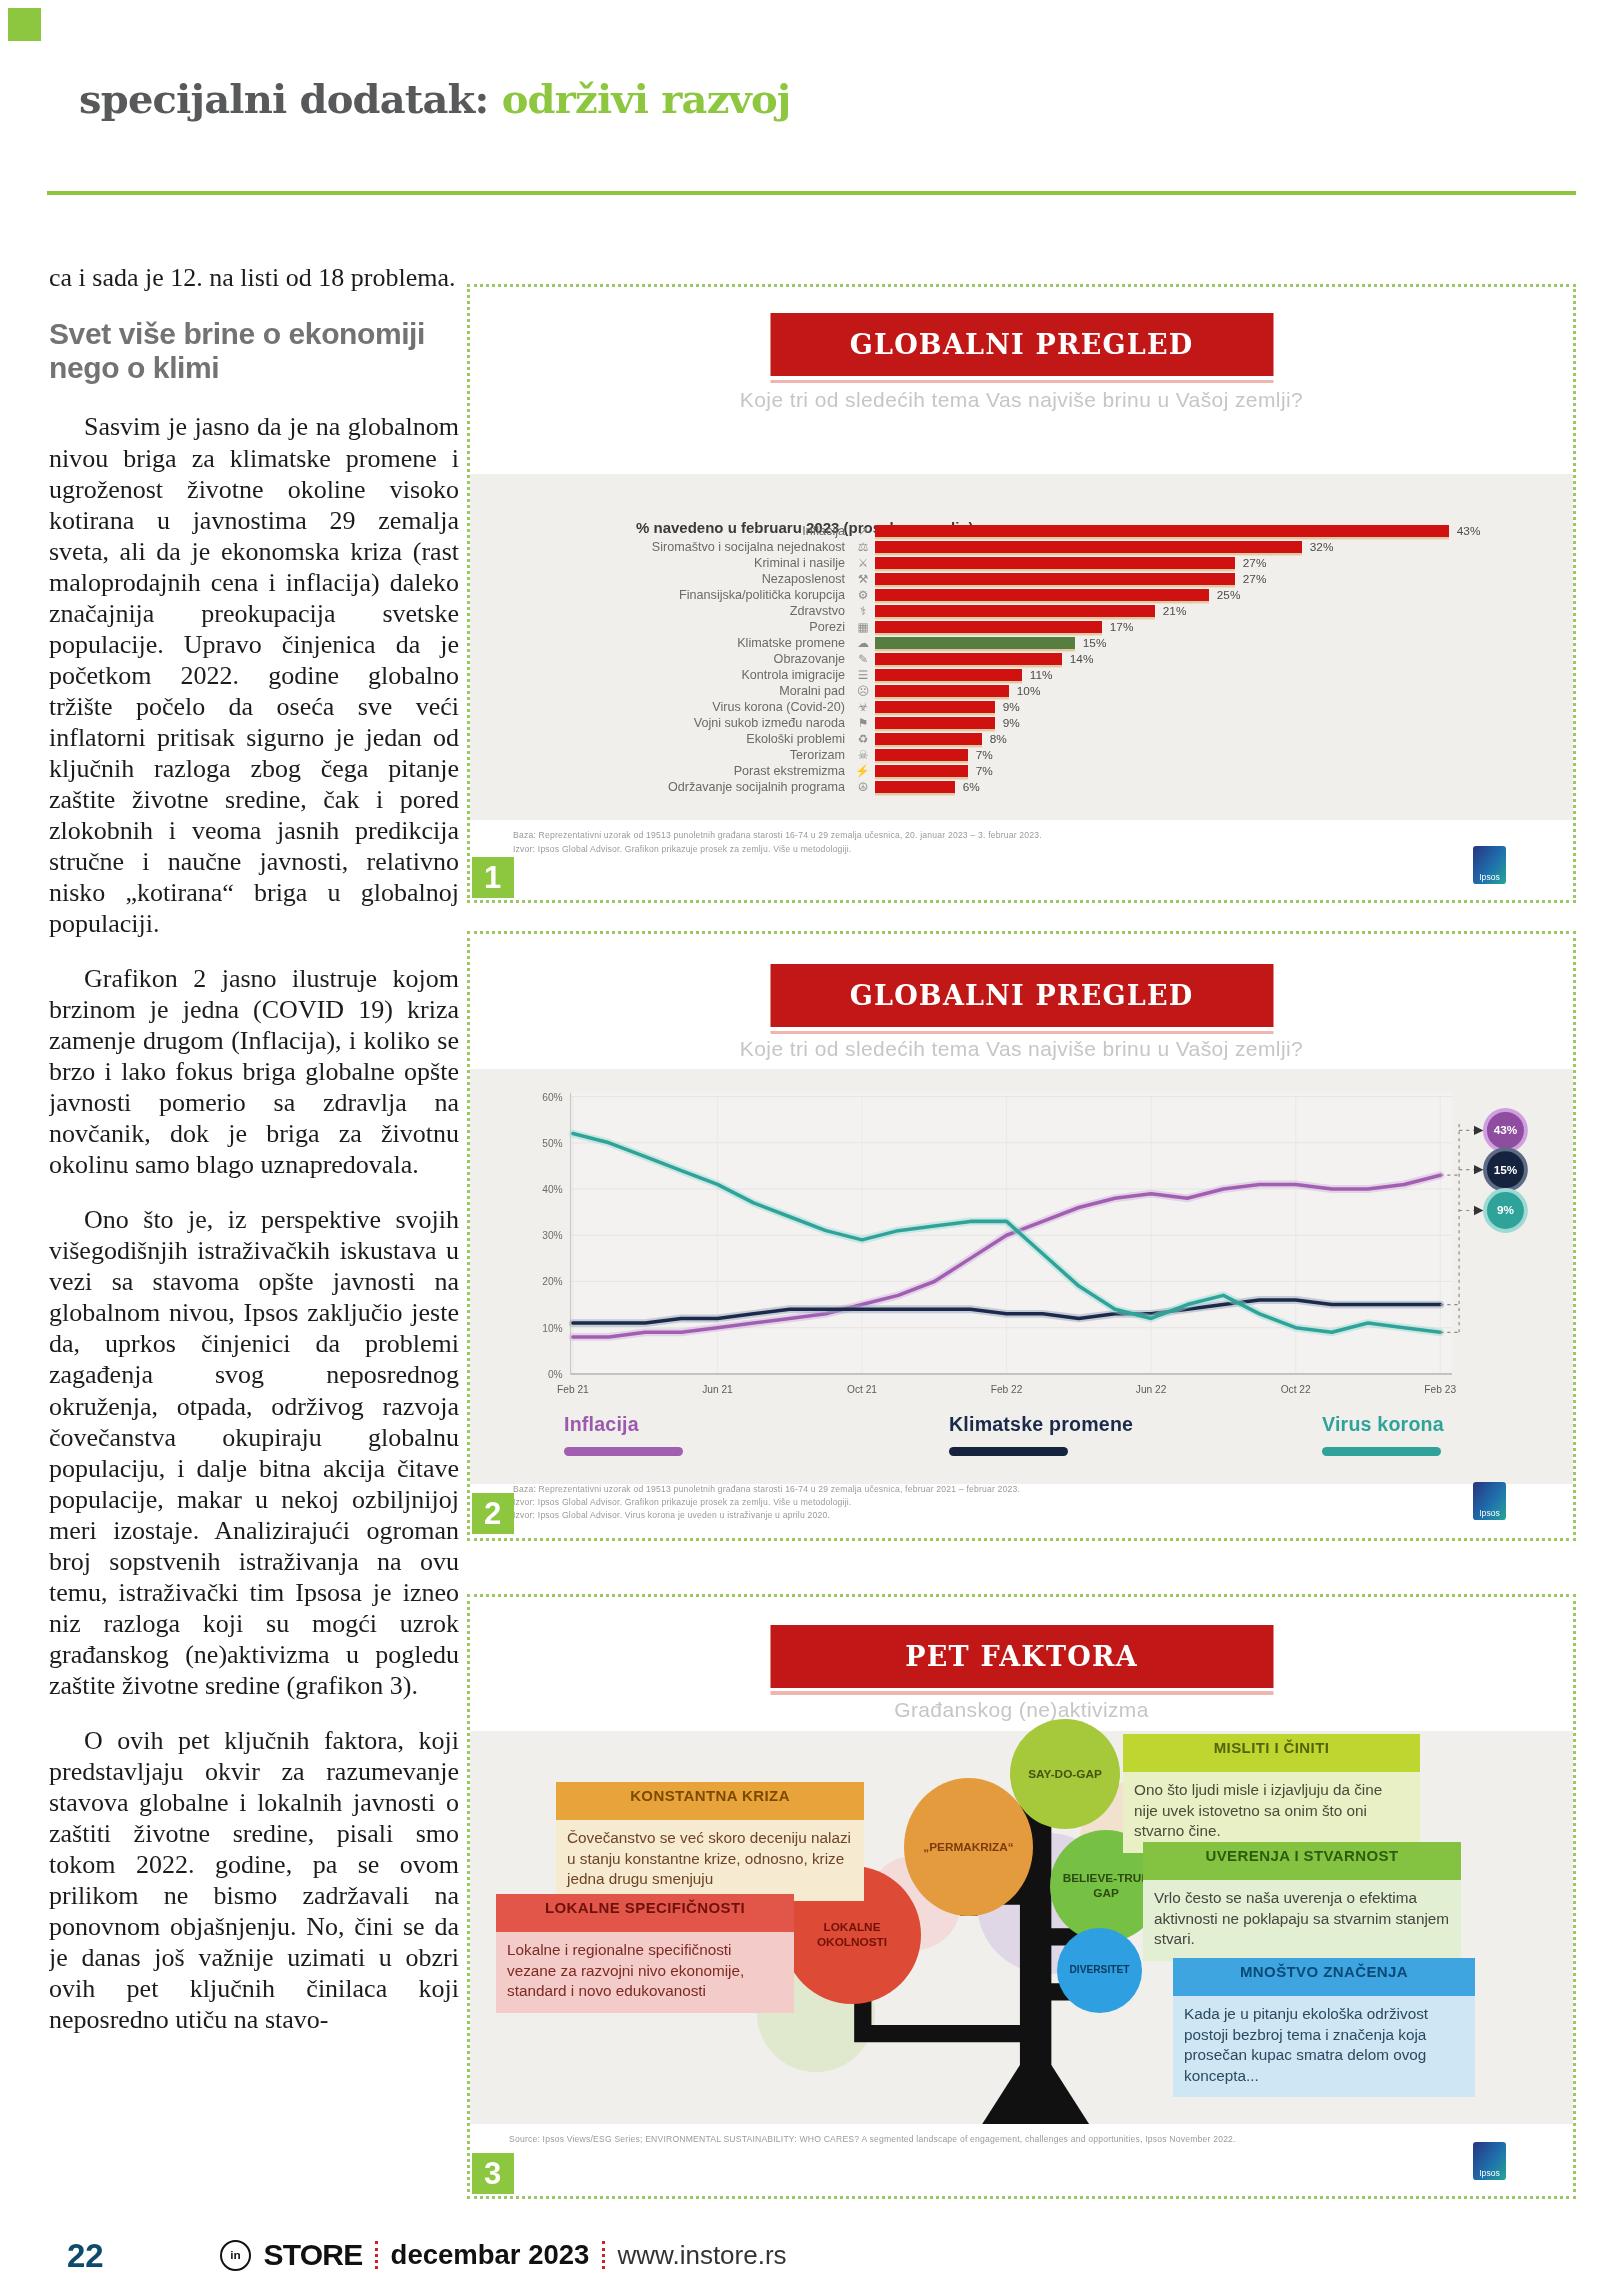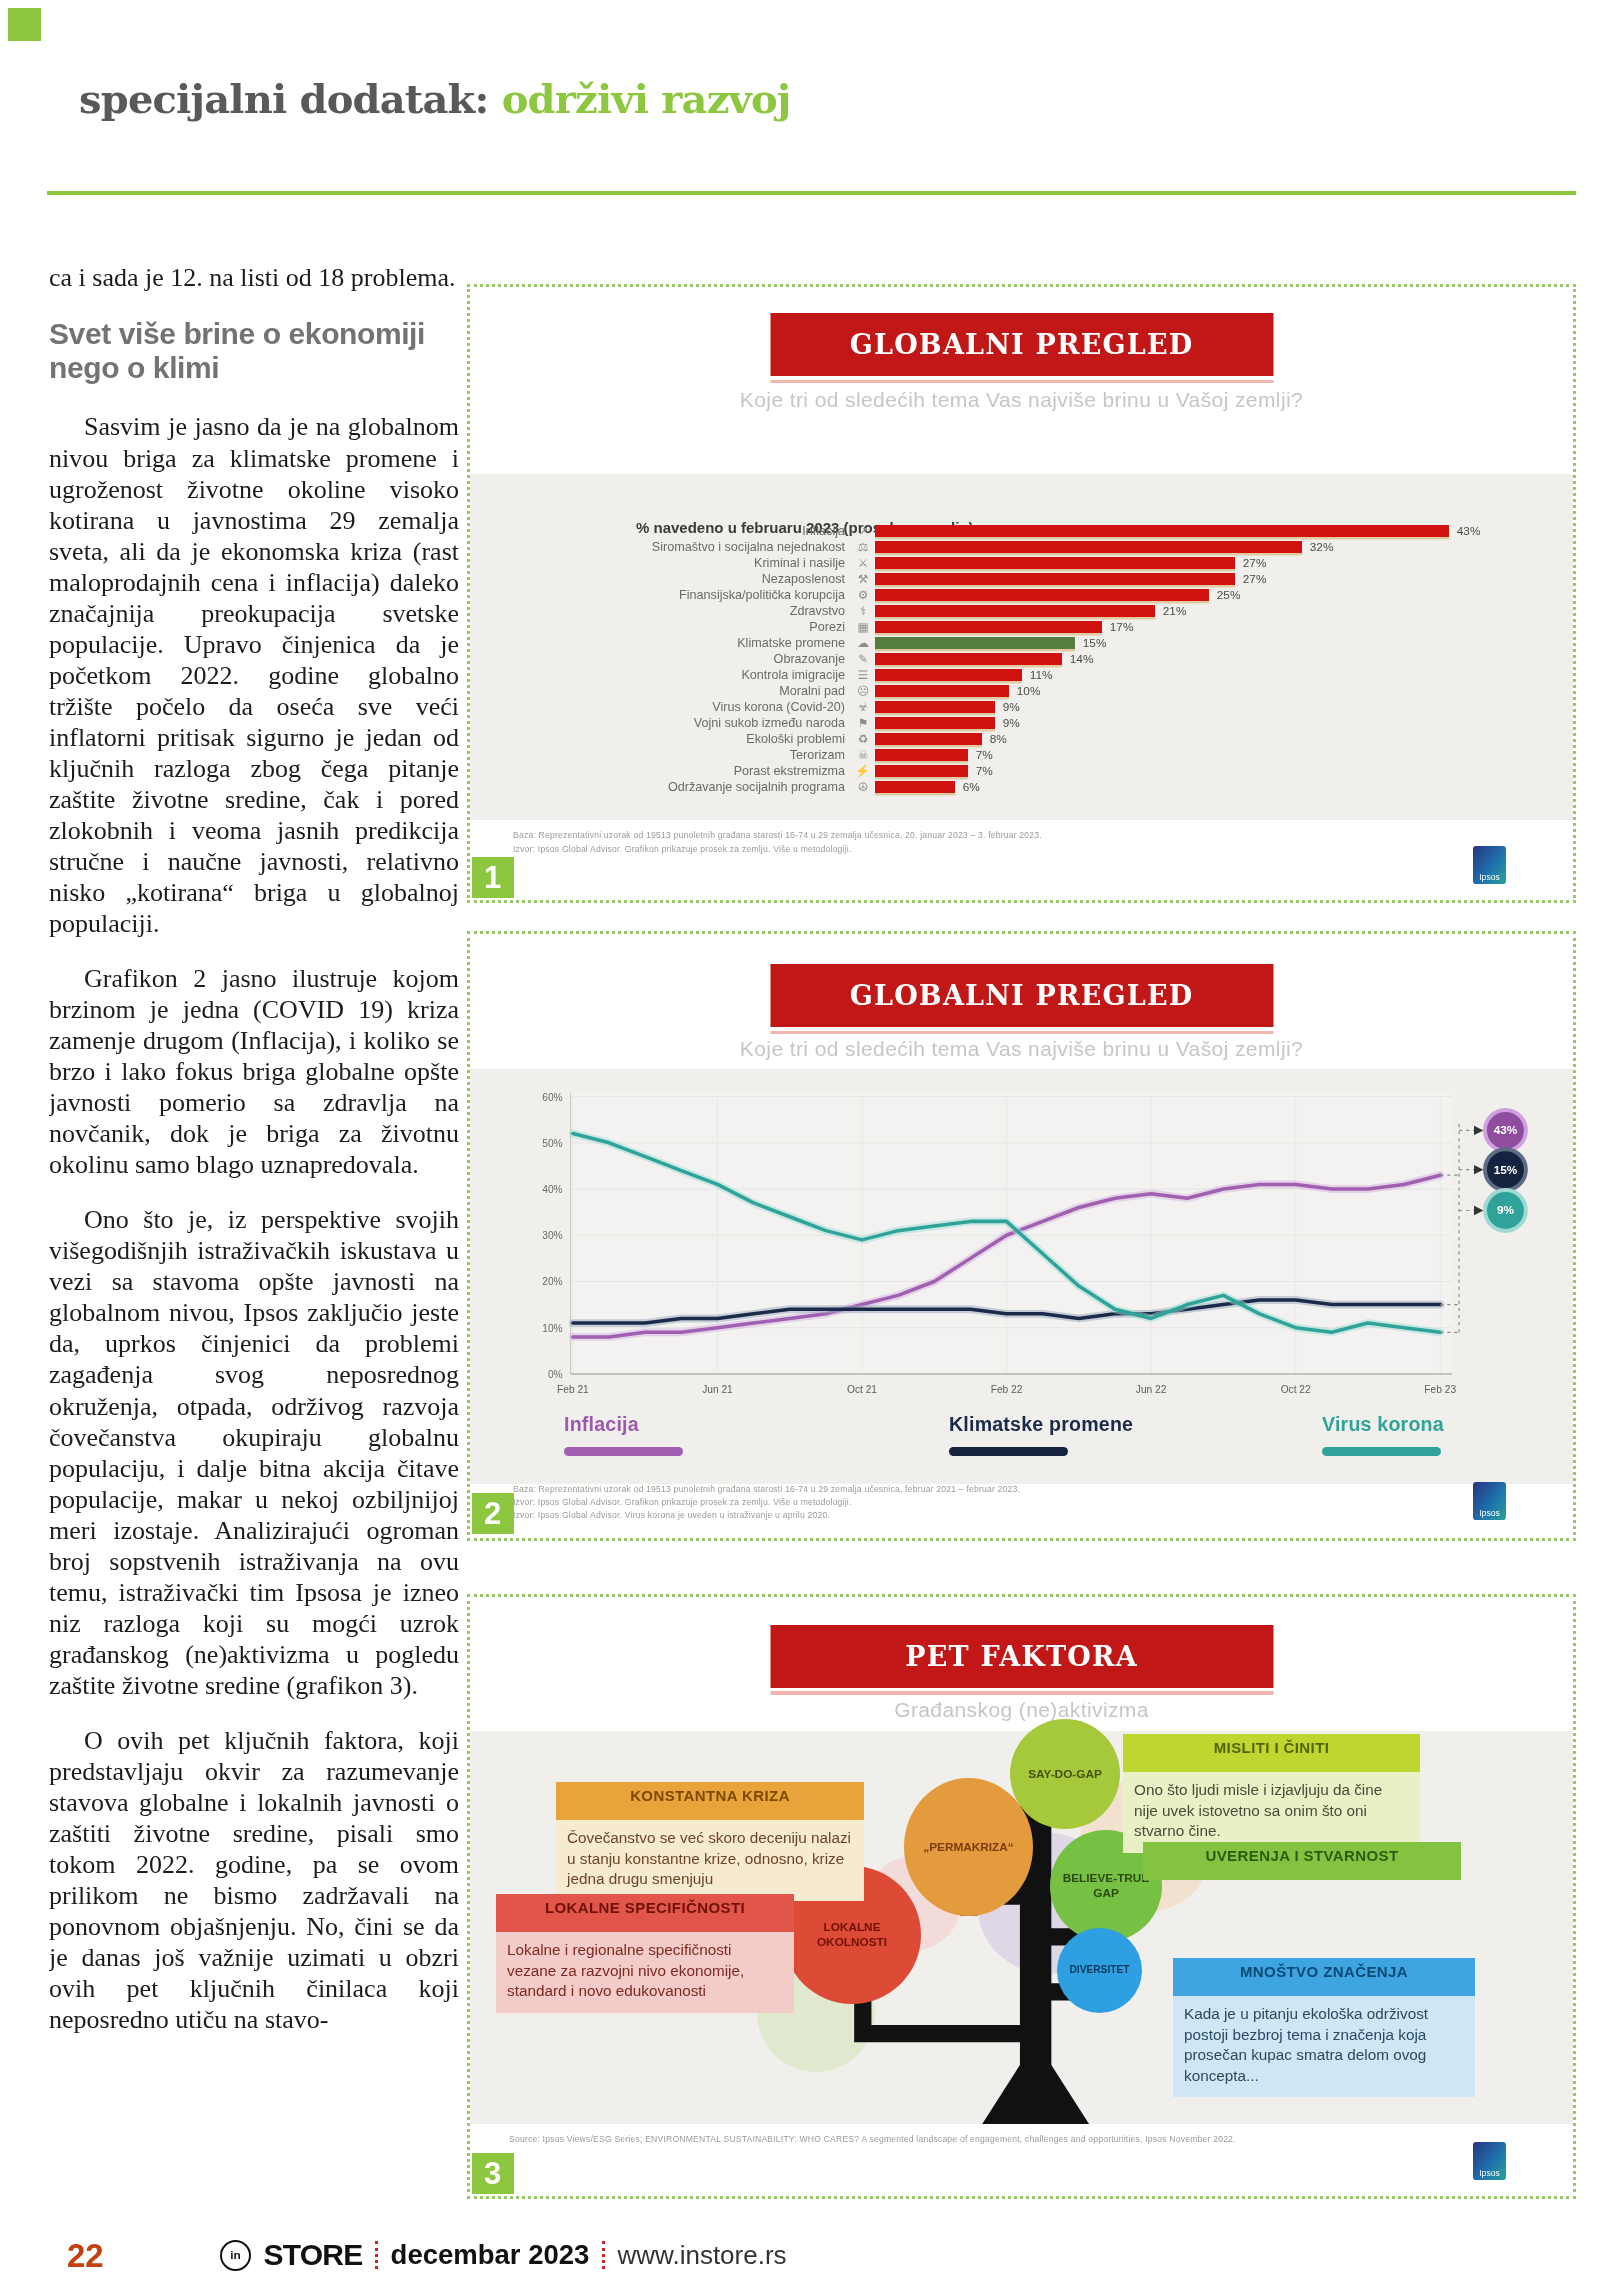--- a/index.html
+++ b/index.html
@@ -69,21 +69,21 @@
   .deco{position:absolute;border-radius:50%;}
   #tree-svg{position:absolute;left:0;top:134px;}
   .balloon{position:absolute;border-radius:50%;display:flex;align-items:center;justify-content:center;
            text-align:center;font-weight:bold;font-size:11.8px;line-height:1.25;padding:7.9px;box-sizing:border-box;}
   .fbox{position:absolute;box-sizing:border-box;}
   .fbox .fbox-head{height:38px;line-height:27px;text-align:center;font-weight:bold;font-size:15px;letter-spacing:0.4px;}
   .fbox .fbox-body{padding:7.9px 11px 11px 11px;font-size:15.3px;line-height:1.35;}
   #fig3 .footnote.l1{left:39px;top:537px;}
   #fig3 .badge{top:556px;} #fig3 .ipsos{top:545px;}
   
-  .page-number{position:absolute;left:67px;top:2237px;font-size:33px;font-weight:900;color:#c2410c;}
+  .page-number{position:absolute;left:67px;top:2237px;font-size:33px;font-weight:900;color:#0c4a6e;}
   .footer-group{position:absolute;left:220px;top:2238px;display:flex;align-items:center;gap:12.6px;}
   .in-circle{width:27px;height:27px;border:2.7px solid #111;border-radius:50%;
              display:flex;align-items:center;justify-content:center;font-weight:bold;font-size:11.8px;color:#111;}
   .store-word{font-size:30px;font-weight:900;letter-spacing:-0.8px;color:#111;}
   .footer-sep{height:28px;border-left:3.1px dotted #cc2222;width:0;}
   .footer-date{font-size:27.5px;font-weight:bold;color:#111;}
   .footer-url{font-size:26px;color:#333;}
 </style>
 </head>
 <body>
@@ -373,20 +373,21 @@
     <div class="fbox" style="left:26px;top:297px;width:298px;">
       <div class="fbox-head" style="background:#e25649;color:#6e100b;">LOKALNE SPECIFIČNOSTI</div>
       <div class="fbox-body" style="background:#f3cbc8;color:#7e2a22;">Lokalne i regionalne specifičnosti vezane za razvojni nivo ekonomije, standard i novo edukovanosti</div>
     </div>
     <div class="fbox" style="left:653px;top:137px;width:297px;">
       <div class="fbox-head" style="background:#bed62f;color:#55630a;">MISLITI I ČINITI</div>
       <div class="fbox-body" style="background:#e9f0c5;color:#4a4a3a;">Ono što ljudi misle i izjavljuju da čine nije uvek istovetno sa onim što oni stvarno čine.</div>
     </div>
     <div class="fbox" style="left:673px;top:245px;width:318px;">
       <div class="fbox-head" style="background:#83c341;color:#2e5c0e;">UVERENJA I STVARNOST</div>
+      <div class="fbox-body" style="background:#e3efd2;color:#444440;">Vrlo često se naša uverenja o efektima aktivnosti ne poklapaju sa stvarnim stanjem stvari.</div>
     </div>
     <div class="fbox" style="left:703px;top:361px;width:302px;">
       <div class="fbox-head" style="background:#3ea5e0;color:#0b4a75;">MNOŠTVO ZNAČENJA</div>
       <div class="fbox-body" style="background:#cfe6f4;color:#2b4a5e;">Kada je u pitanju ekološka održivost postoji bezbroj tema i značenja koja prosečan kupac smatra delom ovog koncepta...</div>
     </div>
 
     <div class="footnote l1">Source: Ipsos Views/ESG Series; ENVIRONMENTAL SUSTAINABILITY: WHO CARES? A segmented landscape of engagement, challenges and opportunities, Ipsos November 2022.</div>
     <div class="badge">3</div>
     <div class="ipsos">
         <span>Ipsos</span>

